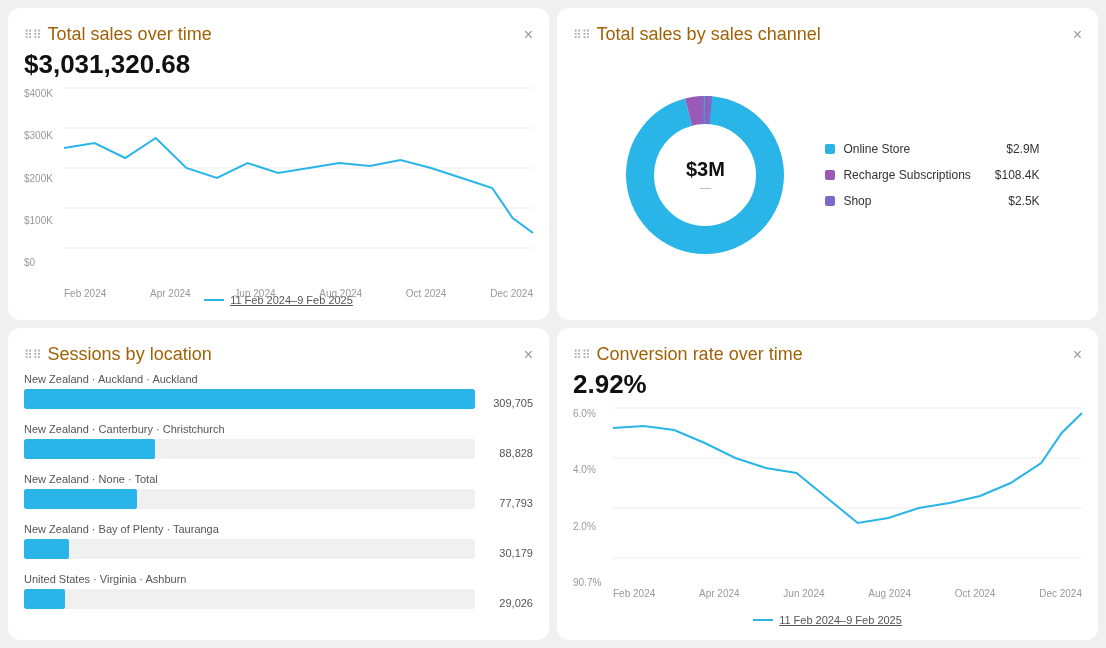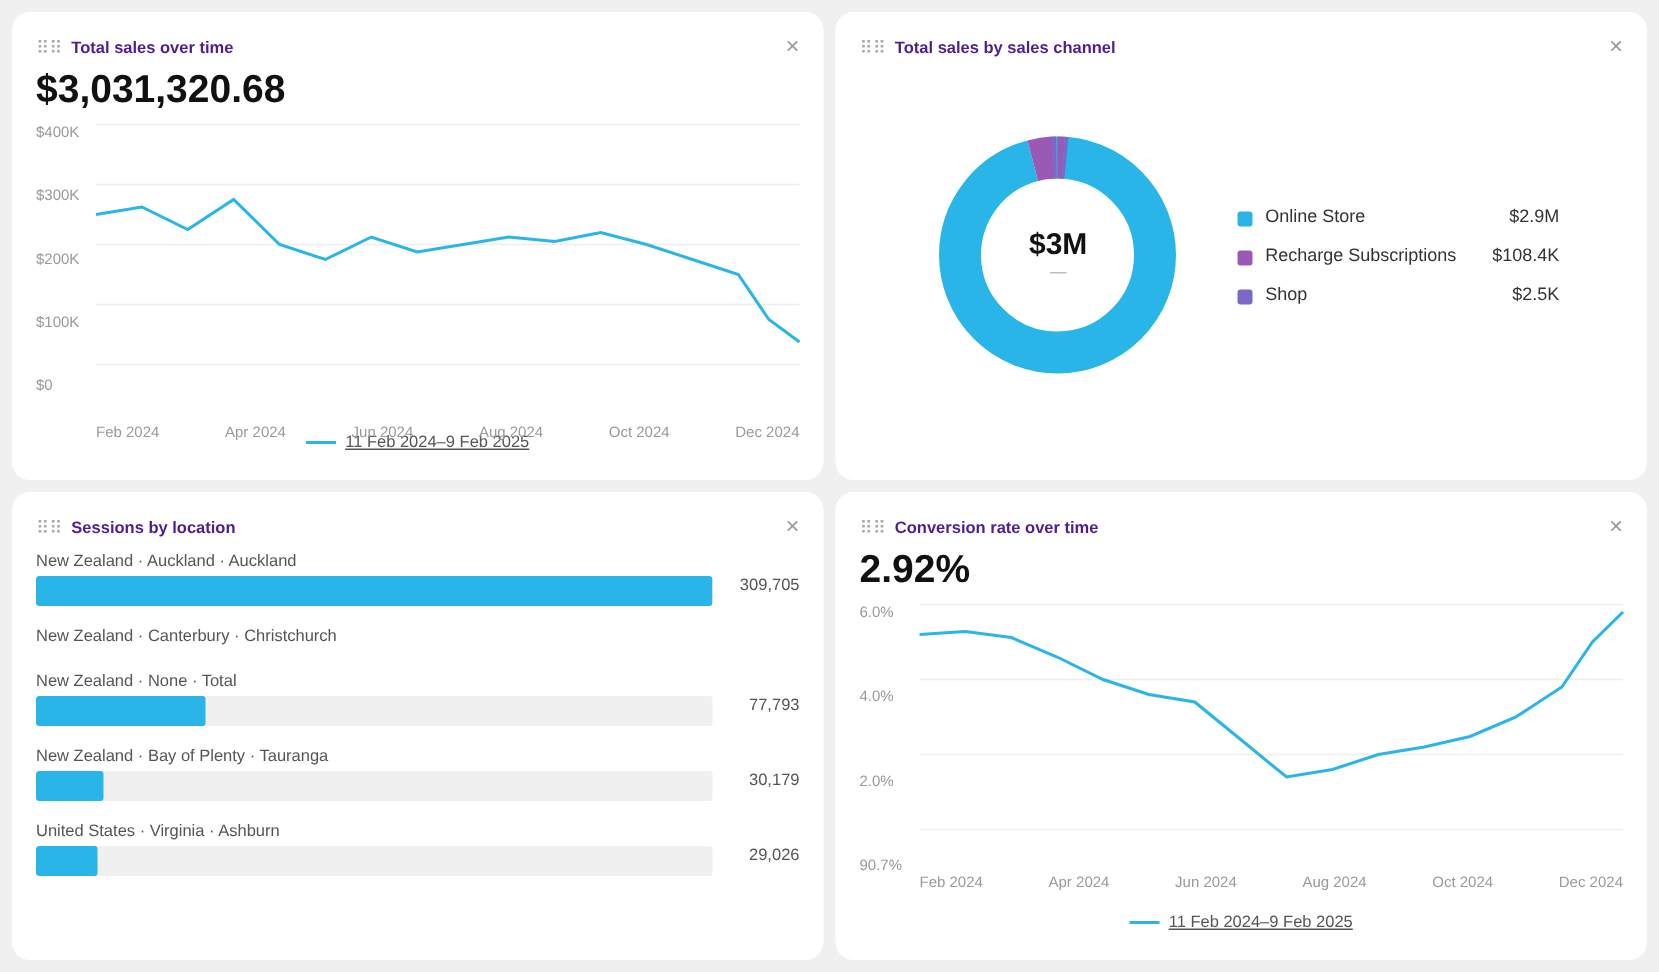--- a/index.html
+++ b/index.html
@@ -31,23 +31,23 @@
     .card-title-group {
       display: flex;
       align-items: center;
       gap: 6px;
     }
     .drag-icon {
       color: #aaa;
       font-size: 12px;
     }
     .card-title {
-      font-size: 11px;
-      font-weight: 700;
-      color: #4c1d95;
+      font-size: 18px;
+      font-weight: 400;
+      color: #a16207;
     }
     .close-btn {
       background: none;
       border: none;
       cursor: pointer;
       color: #999;
       font-size: 16px;
       line-height: 1;
       padding: 0;
     }
@@ -133,21 +133,21 @@
       font-size: 11px;
       color: #aaa;
     }
     .legend-list {
       display: flex;
       flex-direction: column;
       gap: 12px;
     }
     .legend-item {
       display: flex;
-      align-items: flex-end;
+      align-items: center;
       gap: 8px;
       font-size: 12px;
       color: #333;
     }
     .legend-dot {
       width: 10px;
       height: 10px;
       border-radius: 2px;
       flex-shrink: 0;
     }
@@ -166,21 +166,21 @@
       gap: 14px;
     }
     .location-item {}
     .location-label {
       font-size: 11px;
       color: #555;
       margin-bottom: 4px;
     }
     .bar-row {
       display: flex;
-      align-items: flex-start;
+      align-items: flex-end;
       gap: 8px;
     }
     .bar-track {
       flex: 1;
       height: 20px;
       background: #f0f0f0;
       border-radius: 2px;
       overflow: hidden;
     }
     .bar-fill {
@@ -321,20 +321,26 @@
       <div class="location-label">New Zealand · Auckland · Auckland</div>
       <div class="bar-row">
         <div class="bar-track">
           <div class="bar-fill" style="width:100%;"></div>
         </div>
         <span class="bar-value">309,705</span>
       </div>
     </div>
     <div class="location-item">
       <div class="location-label">New Zealand · Canterbury · Christchurch</div>
+      <div class="bar-row">
+        <div class="bar-track">
+          <div class="bar-fill" style="width:29%;"></div>
+        </div>
+        <span class="bar-value">88,828</span>
+      </div>
     </div>
     <div class="location-item">
       <div class="location-label">New Zealand · None · Total</div>
       <div class="bar-row">
         <div class="bar-track">
           <div class="bar-fill" style="width:25%;"></div>
         </div>
         <span class="bar-value">77,793</span>
       </div>
     </div>

